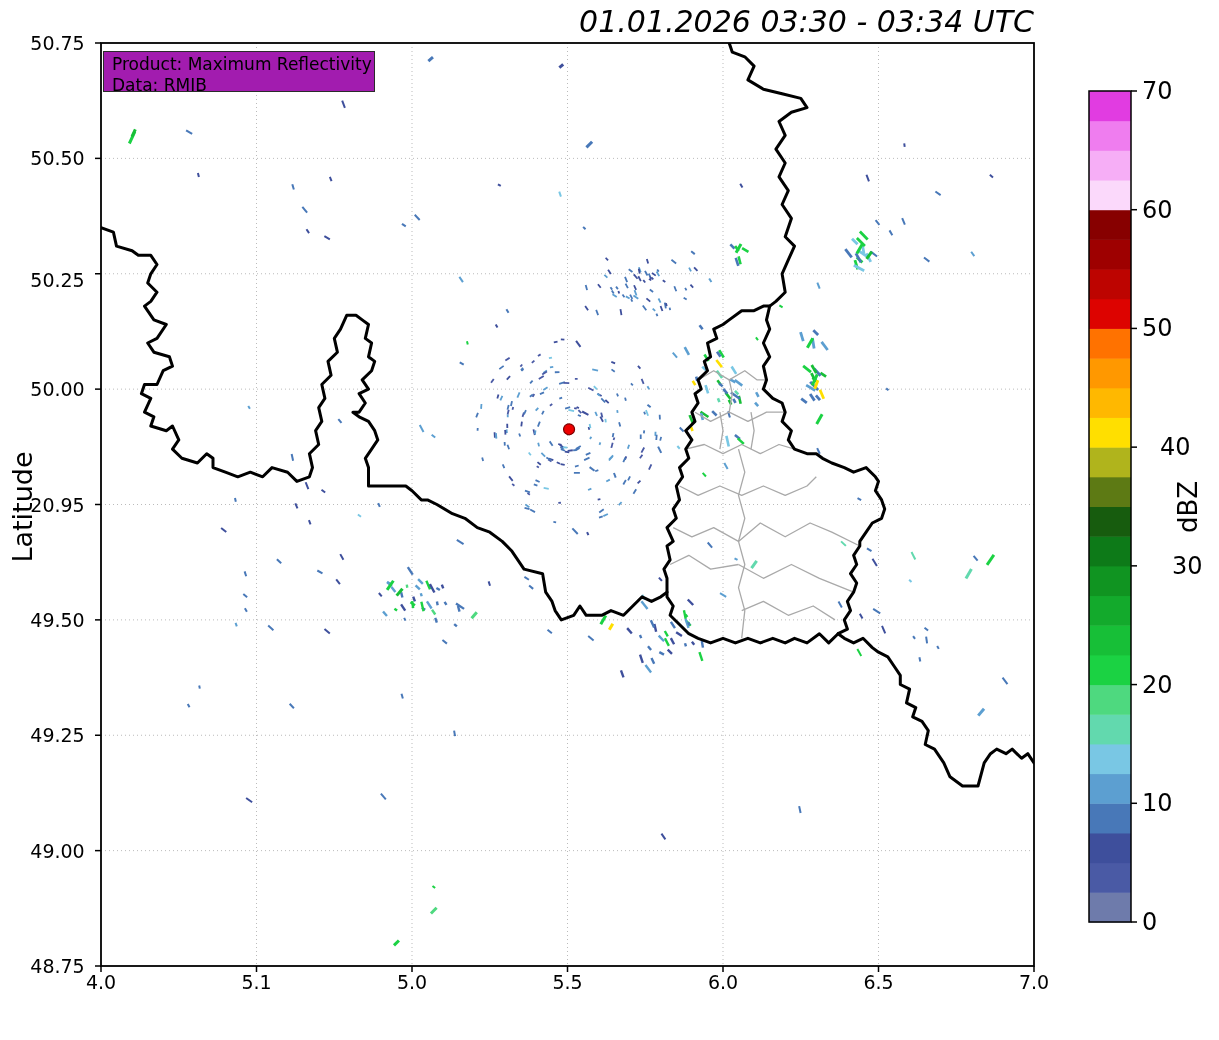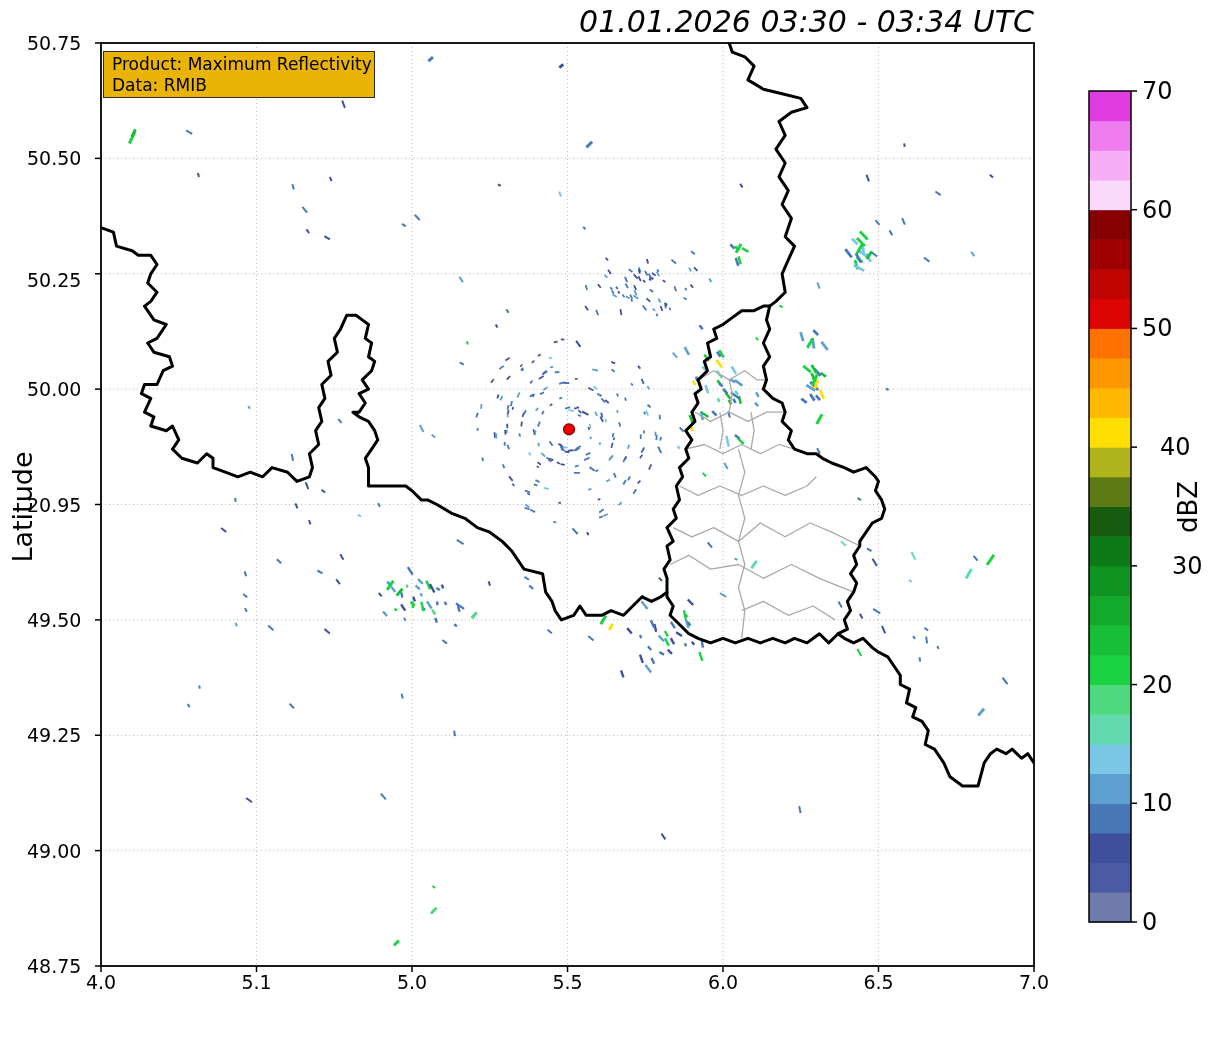--- a/index.html
+++ b/index.html
@@ -1,29 +1,29 @@
 <!DOCTYPE html>
 <html><head>
 <meta charset="utf-8">
 <style>
   html,body{margin:0;padding:0;background:#ffffff;}
   .fig{position:relative;width:1219px;height:1040px;background:#ffffff;
        font-family:"DejaVu Sans","Liberation Sans",sans-serif;color:#000;overflow:hidden;}
   .title{position:absolute;left:101px;top:4px;width:933px;text-align:right;
          font-size:30px;white-space:nowrap;font-style:italic;}
-  .legendbox{position:absolute;left:103px;top:51px;width:272px;height:47px;
-             border:1.6px solid #2b2b2b;background:#eab308;box-sizing:border-box;
+  .legendbox{position:absolute;left:103px;top:51px;width:272px;height:41px;
+             border:1.6px solid #2b2b2b;background:#a21caf;box-sizing:border-box;
              padding:2px 0 0 8px;font-size:17px;line-height:21px;}
   .xlabel{position:absolute;left:101px;top:994px;width:933px;text-align:center;font-size:27px;}
   .ylabel{position:absolute;left:-57px;top:491px;width:160px;height:32px;line-height:32px;
           text-align:center;font-size:27px;transform:rotate(-90deg);}
   .cbarlabel{position:absolute;left:1108px;top:491px;width:160px;height:32px;line-height:32px;
              text-align:center;font-size:26px;transform:rotate(-90deg);}
   .xtick{position:absolute;width:74px;text-align:center;font-size:19px;top:971px;}
-  .ytick{position:absolute;left:27px;width:75px;text-align:left;font-size:19px;height:22px;line-height:22px;}
+  .ytick{position:absolute;left:20px;width:75px;text-align:center;font-size:19px;height:22px;line-height:22px;}
   .ctick{position:absolute;left:1142px;font-size:24px;height:34px;line-height:34px;}
   svg{position:absolute;left:0;top:0;}
 </style>
 </head>
 <body>
 
 <div class="fig">
   <div class="title">01.01.2026 03:30 - 03:34 UTC</div>
 
   <svg id="plot-svg" width="1219" height="1040" viewBox="0 0 1219 1040">

